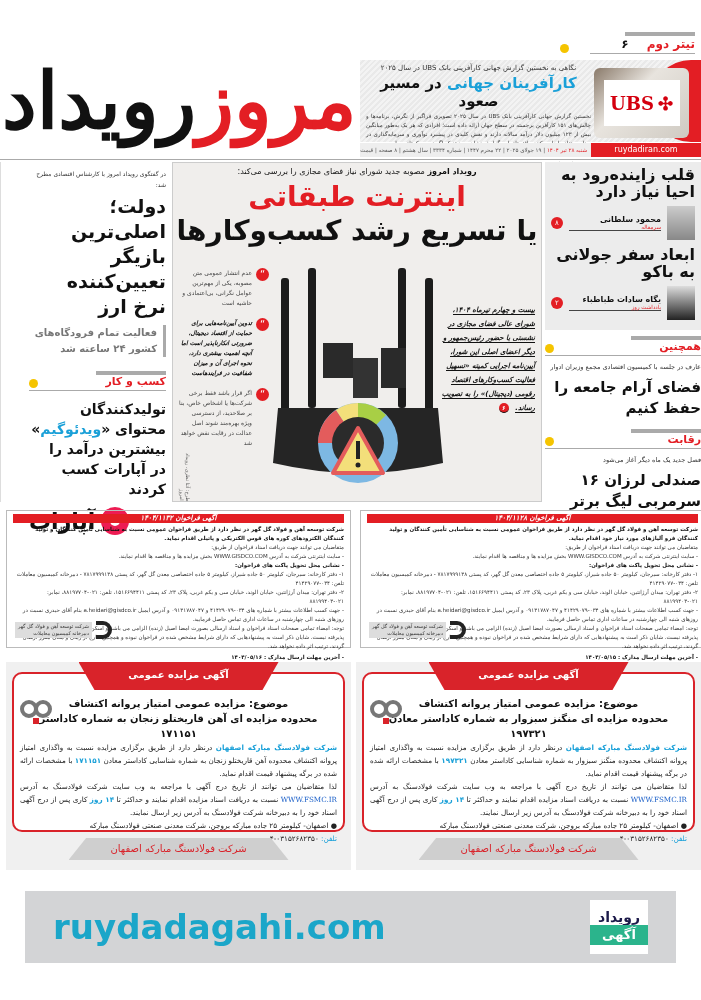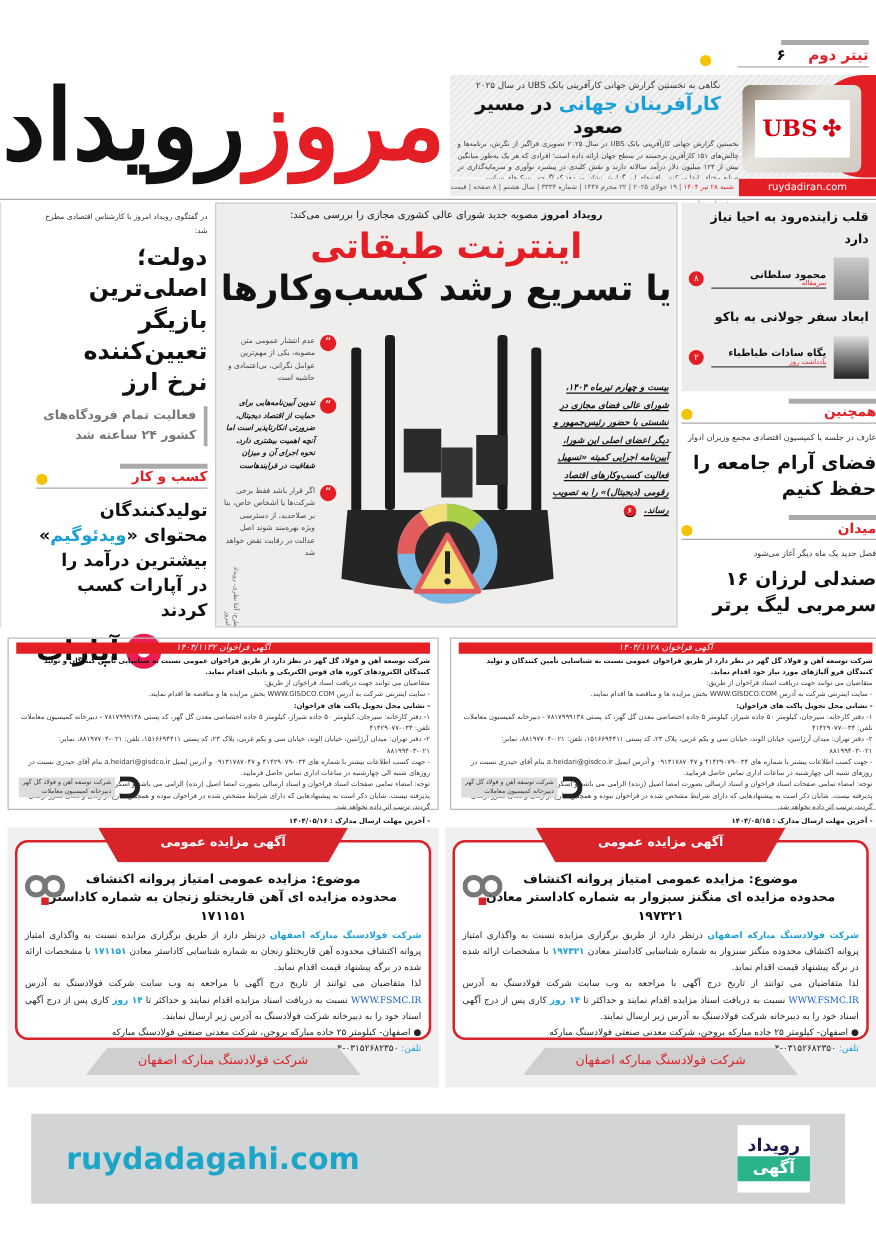--- a/index.html
+++ b/index.html
@@ -27,21 +27,21 @@
 .ubs .body{font-size:5.5px;line-height:9px;color:#333;text-align:justify}
 .dateline{left:360px;top:143px;width:341px;height:14px;display:flex}
 .dateline .url{width:110px;background:#e31e24;color:#fff;font-size:8px;text-align:center;line-height:14px}
 .dateline .info{flex:1;background:#eee;font-size:5.5px;color:#555;line-height:14px;padding-right:4px}
 .dateline .info b{color:#e31e24;font-weight:normal}
 .masthead-rule{left:0;top:159px;width:701px;height:1px;background:#aaa}
 
 .rcol{left:545px;top:162px;width:156px;height:340px}
 .blk{position:relative}
 .tahrir-box{background:#ececec;padding:4px 6px}
-.op-title{font-size:10px;font-weight:bold;line-height:17px}
+.op-title{font-size:16px;font-weight:bold;line-height:17px}
 .byline{display:flex;align-items:center;gap:6px;margin:6px 0}
 .byline .photo{width:28px;height:34px;background:linear-gradient(#ccc,#888);flex:none}
 .byline .names{flex:1;border-bottom:1px solid #444}
 .byline .name{font-size:8px;font-weight:bold}
 .byline .role{font-size:5.5px;color:#e31e24}
 .pgnum{width:12px;height:12px;border-radius:50%;background:#e31e24;color:#fff;font-size:7px;text-align:center;line-height:12px;flex:none}
 .kick{font-size:6.5px;color:#333;line-height:11px;margin-top:6px}
 .big-h{font-size:15px;font-weight:bold;line-height:21px;margin-top:4px}
 
 .lcol{left:0;top:162px;width:172px;height:340px;border-left:1px solid #ddd}
@@ -62,41 +62,41 @@
 .quote .q{width:13px;height:13px;border-radius:50%;background:#e31e24;color:#fff;font-size:10px;text-align:center;line-height:14px;flex:none}
 .quote .t{font-size:6px;line-height:10px;color:#444}
 .quote .t.bold{font-weight:bold;color:#111;font-style:italic}
 .lead{position:absolute;right:6px;top:140px;width:95px;font-size:7px;font-weight:bold;font-style:italic;line-height:14px}
 .lead span{border-bottom:1px solid #111}
 .lead .pg{display:inline-block;width:10px;height:10px;border-radius:50%;background:#e31e24;color:#fff;font-size:6px;text-align:center;line-height:10px;font-style:normal;margin-right:4px}
 .router{position:absolute;left:100px;top:95px;width:170px;height:240px}
 .credit{position:absolute;left:6px;top:280px;font-size:5px;color:#666;writing-mode:vertical-rl}
 
 .notice{top:510px;width:345px;height:138px;border:1px solid #bbb;padding:3px 6px;font-size:5.5px;line-height:9px;color:#333}
-.notice .band{height:9px;background:#e31e24;color:#fff;font-size:7px;font-weight:normal;text-align:center;line-height:9px;margin-bottom:2px;font-style:italic}
+.notice .band{height:9px;background:#e31e24;color:#fff;font-size:7px;font-weight:bold;text-align:center;line-height:9px;margin-bottom:2px;font-style:italic}
 .notice .b{font-weight:bold;color:#111}
 .notice .logo-d{position:absolute;left:8px;bottom:8px;display:flex;align-items:center;gap:4px}
 .notice .logo-d .d{width:16px;height:18px;border:4px solid #222;border-left:none;border-radius:0 10px 10px 0}
 .notice .logo-d .co{font-size:5px;color:#333;line-height:7px;background:#ddd;padding:1px 3px}
 
 .auction{top:662px;width:345px;height:208px;background:#f0f0f0;padding:0 6px}
 .auction .frame{position:absolute;left:6px;right:6px;top:10px;height:160px;border:2px solid #d9232a;border-radius:10px;background:#fff}
 .auction .tab{position:absolute;left:50%;transform:translateX(-50%);top:0;width:200px;height:28px;background:#d9232a;color:#fff;font-size:10px;font-weight:bold;text-align:center;line-height:26px;clip-path:polygon(0 0,100% 0,92% 100%,8% 100%);z-index:2}
 .auction .content{position:absolute;left:14px;right:14px;top:34px;text-align:right}
 .auction .subj{font-size:10px;font-weight:bold;line-height:15px;text-align:center}
 .auction .para{font-size:7.2px;line-height:13px;text-align:justify;color:#222}
 .auction .co{color:#1aa0d8;font-weight:bold}
 .auction .num{color:#1aa0d8;font-weight:bold}
 .auction .site{color:#1a5fc8;font-family:"DejaVu Serif",serif}
 .auction .tel{color:#1aa0d8;font-weight:normal}
 .auction .foot{position:absolute;left:50%;transform:translateX(-50%);bottom:10px;width:220px;height:22px;background:#cfcfcf;color:#d9232a;font-size:10px;text-align:center;line-height:22px;clip-path:polygon(8% 0,92% 0,100% 100%,0 100%)}
 .auction .fmark{position:absolute;left:14px;top:38px;width:32px;height:32px}
 
 .banner{left:25px;top:891px;width:651px;height:72px;background:#d3d4d6;display:flex;align-items:center;justify-content:space-between;padding:0 28px;direction:ltr}
-.banner .url{font-size:24px;font-weight:bold;color:#1ba6c9}
+.banner .url{font-size:34px;font-weight:bold;color:#1ba6c9}
 .banner .badge{width:58px;height:54px;display:flex;flex-direction:column;align-items:center;justify-content:center;background:#fff}
 .banner .badge .t1{font-size:14px;font-weight:bold;color:#1c1a4a;line-height:16px}
 .banner .badge .t2{font-size:13px;font-weight:bold;color:#fff;background:#2bb48c;width:100%;text-align:center;line-height:20px}
 .banner .slogan{font-size:14px;font-weight:bold;color:#111;direction:rtl}
 .banner .slogan .blue{color:#2b2d7a}
 </style>
 </head>
 <body>
 
 <div class="abs logo">
@@ -170,32 +170,32 @@
       <span class="lbl">همچنین</span>
       <span class="dot"></span>
     </div>
   </div>
   <div class="kick">عارف در جلسه با کمیسیون اقتصادی مجمع وزیران ادوار</div>
   <div class="big-h">فضای آرام جامعه را حفظ کنیم</div>
 
   <div class="blk" style="height:20px;margin-top:10px">
     <div class="sect-head" style="height:20px;position:relative">
       <div class="bar"></div>
-      <span class="lbl">میدان</span>
+      <span class="lbl">رقابت</span>
       <span class="dot"></span>
     </div>
   </div>
   <div class="kick">فصل جدید یک ماه دیگر آغاز می‌شود</div>
   <div class="big-h">صندلی لرزان ۱۶ سرمربی لیگ برتر</div>
 </div>
 
 <div class="abs feature">
   <div class="kicker">
     <b>رویداد امروز</b>
-    <span>مصوبه جدید شورای عالی کشوری مجازی را بررسی می‌کند:</span>
+    <span>مصوبه جدید شورای نیاز فضای مجازی را بررسی می‌کند:</span>
   </div>
   <div class="h1">اینترنت طبقاتی</div>
   <div class="h2">یا تسریع رشد کسب‌وکارها</div>
 
   <div class="quotes">
     <div class="quote">
       <span class="q">“</span>
       <span class="t">عدم انتشار عمومی متن مصوبه، یکی از مهم‌ترین عوامل نگرانی، بی‌اعتمادی و حاشیه است</span>
     </div>
     <div class="quote">

